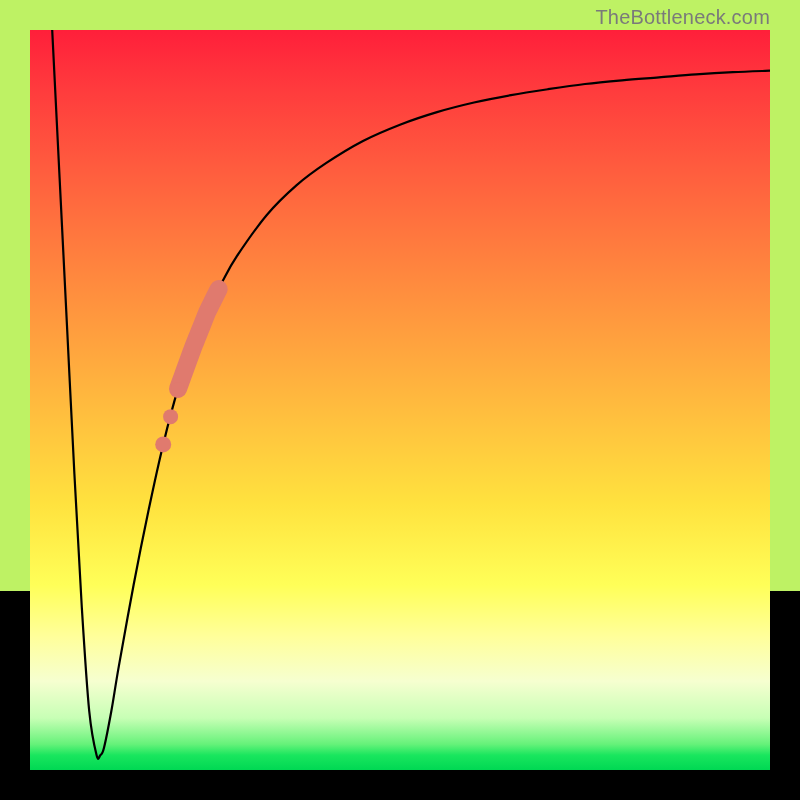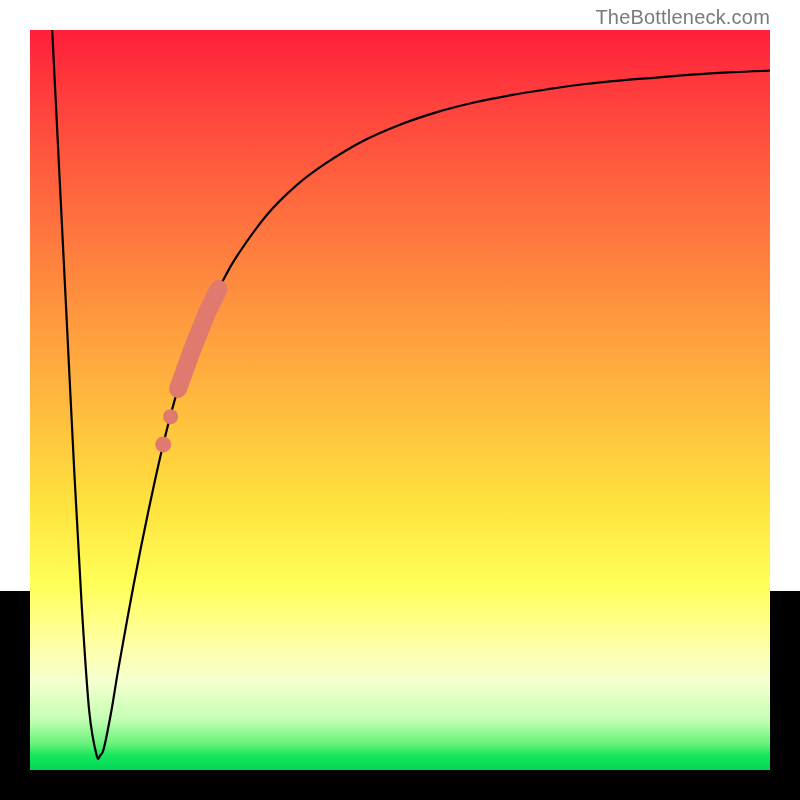--- a/index.html
+++ b/index.html
@@ -8,21 +8,21 @@
     width: 800px;
     height: 800px;
     overflow: hidden;
     background: #000;
     font-family: Arial, Helvetica, sans-serif;
   }
   .frame {
     position: relative;
     width: 800px;
     height: 591px;
-    background: #ffffff;
+    background: #bef264;
   }
   .plot-area {
     position: absolute;
     left: 30px;
     top: 30px;
     width: 740px;
     height: 740px;
     
     background: linear-gradient(to bottom,
       #ff1f3a 0%,

